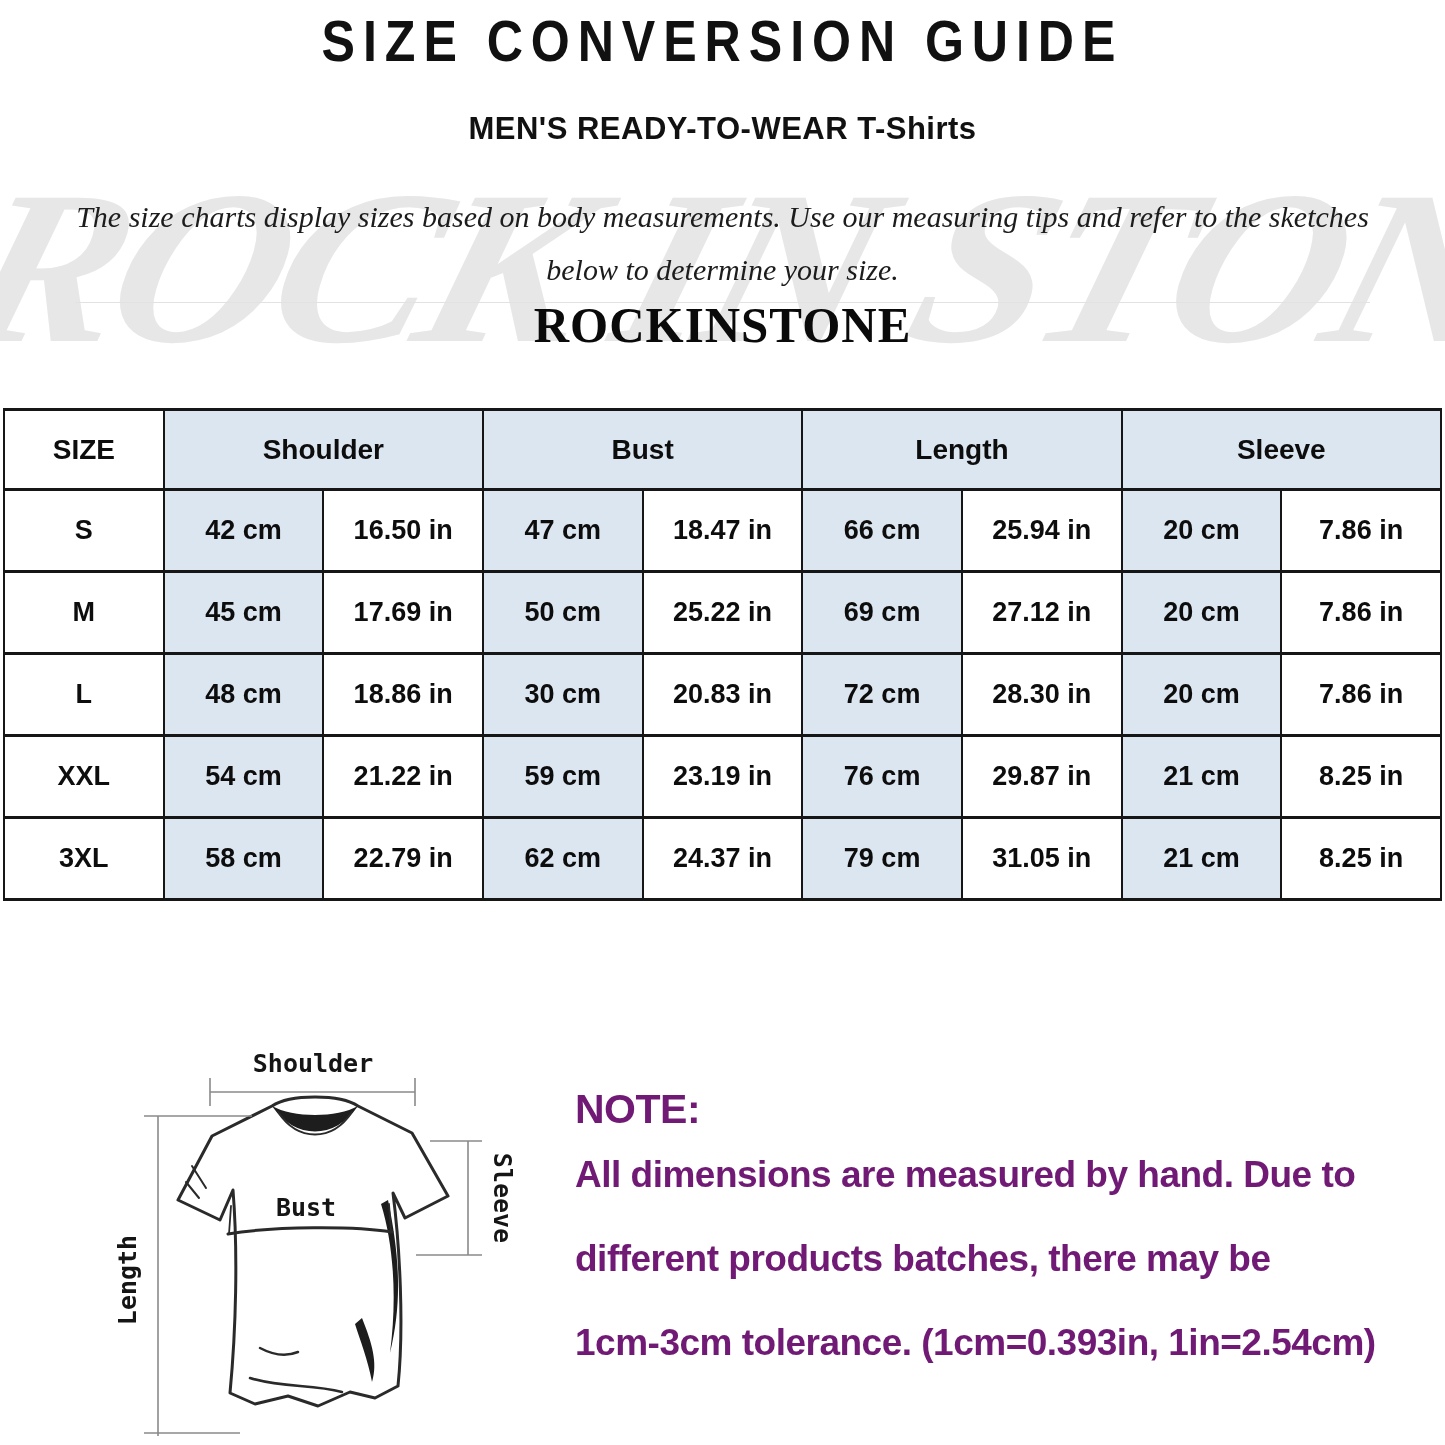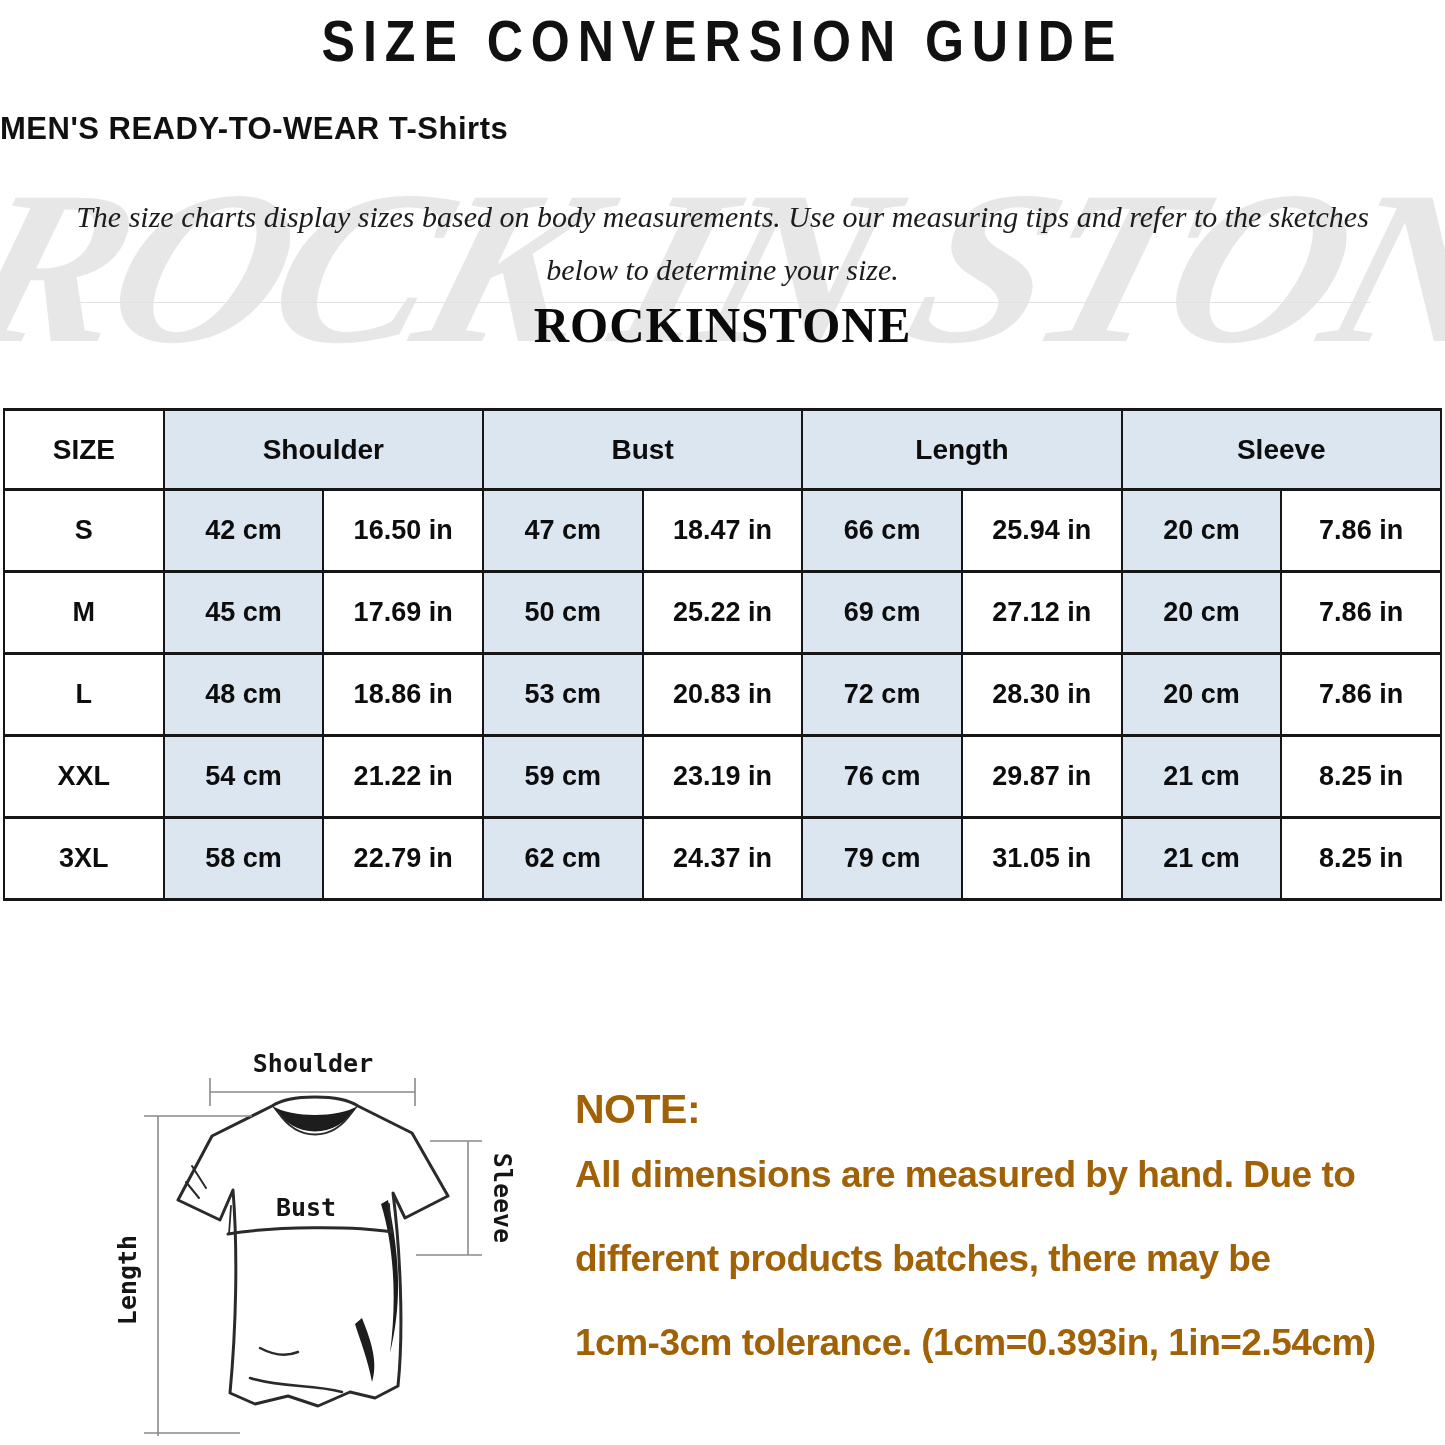--- a/index.html
+++ b/index.html
@@ -19,21 +19,21 @@
     color:#e7e7e7; transform:skewX(-16deg) scaleY(0.92);
   }
 
   
   .page-title {
     top:8px; left:0; width:1445px; text-align:center;
     font-size:57px; font-weight:700; letter-spacing:9px;
     transform:scaleX(0.88); transform-origin:center;
   }
   .page-subtitle {
-    top:111px; left:0; width:1445px; 
+    top:111px; left:0; width:1445px; text-align:center;
     font-size:31px; font-weight:700; letter-spacing:0.5px;
   }
   .page-desc {
     top:190px; left:0; width:1445px; text-align:center;
     font-family:"Liberation Serif", serif; font-style:italic;
     font-size:30px; line-height:53px; color:#1c1c1c;
   }
   .divider {
     top:302px; left:75px; width:1295px; height:0;
     border-top:1px solid #e2e2e2;
@@ -56,21 +56,21 @@
     border-top:3px solid #161616; border-bottom:3px solid #161616;
     background:#ffffff; padding:0;
     font-size:28px; color:#0d0d0d; font-weight:700; letter-spacing:0px;
   }
   .size-table thead tr { height:80px; }
   .size-table tbody tr { height:82px; }
   .size-table .hl { background:#dce6f1; }
   .size-table td { font-size:27px; }
 
   
-  .note { top:1085px; left:575px; width:840px; font-weight:700; color:#a16207; }
+  .note { top:1085px; left:575px; width:840px; font-weight:700; color:#701a75; }
   .note-title { font-size:41px; line-height:48px; letter-spacing:-0.5px; }
   .note-line  { font-size:37px; line-height:84px; letter-spacing:-0.5px; white-space:nowrap; }
 
   
   .diagram { top:1048px; left:100px; width:420px; height:397px; }
 </style>
 </head>
 <body>
 
 <div id="canvas">
@@ -118,21 +118,21 @@
           <td>25.22 in</td>
           <td class="hl">69 cm</td>
           <td>27.12 in</td>
           <td class="hl">20 cm</td>
           <td>7.86 in</td>
         </tr>
         <tr>
           <td>L</td>
           <td class="hl">48 cm</td>
           <td>18.86 in</td>
-          <td class="hl">53 cm</td>
+          <td class="hl">30 cm</td>
           <td>20.83 in</td>
           <td class="hl">72 cm</td>
           <td>28.30 in</td>
           <td class="hl">20 cm</td>
           <td>7.86 in</td>
         </tr>
         <tr>
           <td>XXL</td>
           <td class="hl">54 cm</td>
           <td>21.22 in</td>

